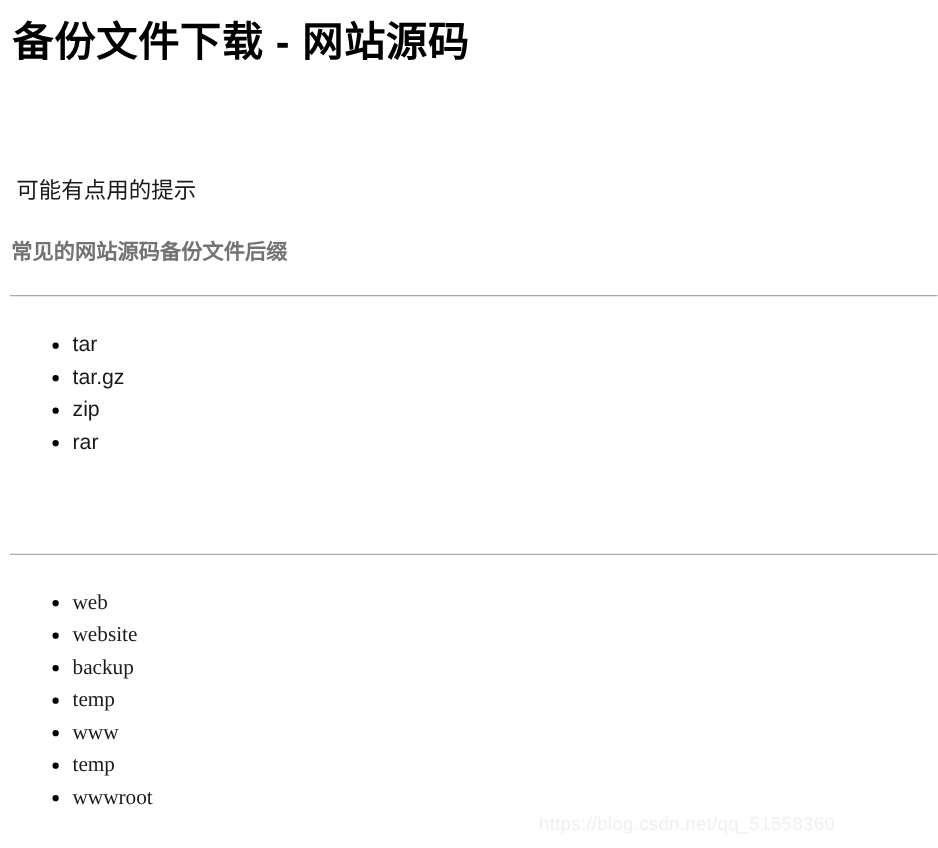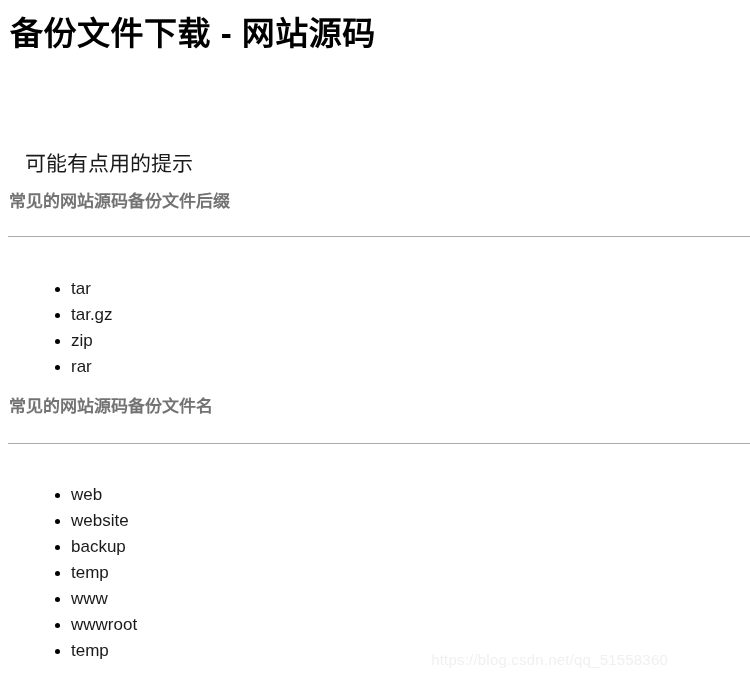--- a/index.html
+++ b/index.html
@@ -37,22 +37,22 @@
     font-weight: bold;
     letter-spacing: 0.5px;
     color: #000000;
     white-space: nowrap;
   }
 
   .intro-paragraph {
     position: absolute;
     left: 9px;
     top: 136px;
-    margin: 16px;
-    font-size: 21px;
+    margin: 4px;
+    font-size: 18px;
     line-height: 24px;
     font-weight: normal;
     color: #1a1a1a;
     white-space: nowrap;
   }
 
   .section-heading {
     position: absolute;
     left: 9px;
     margin: 0;
@@ -74,26 +74,26 @@
     border-top: 1px solid #aaaaaa;
     margin: 0;
     padding: 0;
   }
   .rule.rule-suffixes { top: 236px; }
   .rule.rule-filenames { top: 443px; }
 
   .bullet-list {
     position: absolute;
     left: 0;
-    margin: 13px;
+    margin: 0;
     padding: 0;
     list-style: none;
   }
   .bullet-list.list-suffixes { top: 263px; }
-  .bullet-list.list-filenames { top: 469px; }
+  .bullet-list.list-filenames { top: 469px; font-family: Liberation Serif, serif; }
 
   .bullet-list li {
     position: relative;
     margin: 0;
     padding: 0 0 0 58px;
     font-size: 17px;
     line-height: 26px;
     color: #1a1a1a;
     white-space: nowrap;
   }
@@ -145,21 +145,20 @@
     <li>
       <span class="bullet-dot"></span>
       <span>zip</span>
     </li>
     <li>
       <span class="bullet-dot"></span>
       <span>rar</span>
     </li>
   </ul>
 
-  <h2 class="section-heading h-filenames">常见的网站源码备份文件名</h2>
 
   <hr class="rule rule-filenames">
 
   <ul class="bullet-list list-filenames">
     <li>
       <span class="bullet-dot"></span>
       <span>web</span>
     </li>
     <li>
       <span class="bullet-dot"></span>
@@ -172,23 +171,23 @@
     <li>
       <span class="bullet-dot"></span>
       <span>temp</span>
     </li>
     <li>
       <span class="bullet-dot"></span>
       <span>www</span>
     </li>
     <li>
       <span class="bullet-dot"></span>
-      <span>wwwroot</span>
+      <span>temp</span>
     </li>
     <li>
       <span class="bullet-dot"></span>
-      <span>temp</span>
+      <span>wwwroot</span>
     </li>
   </ul>
 
   <div class="watermark">https://blog.csdn.net/qq_51558360</div>
 
 </div>
 
 </body></html>

